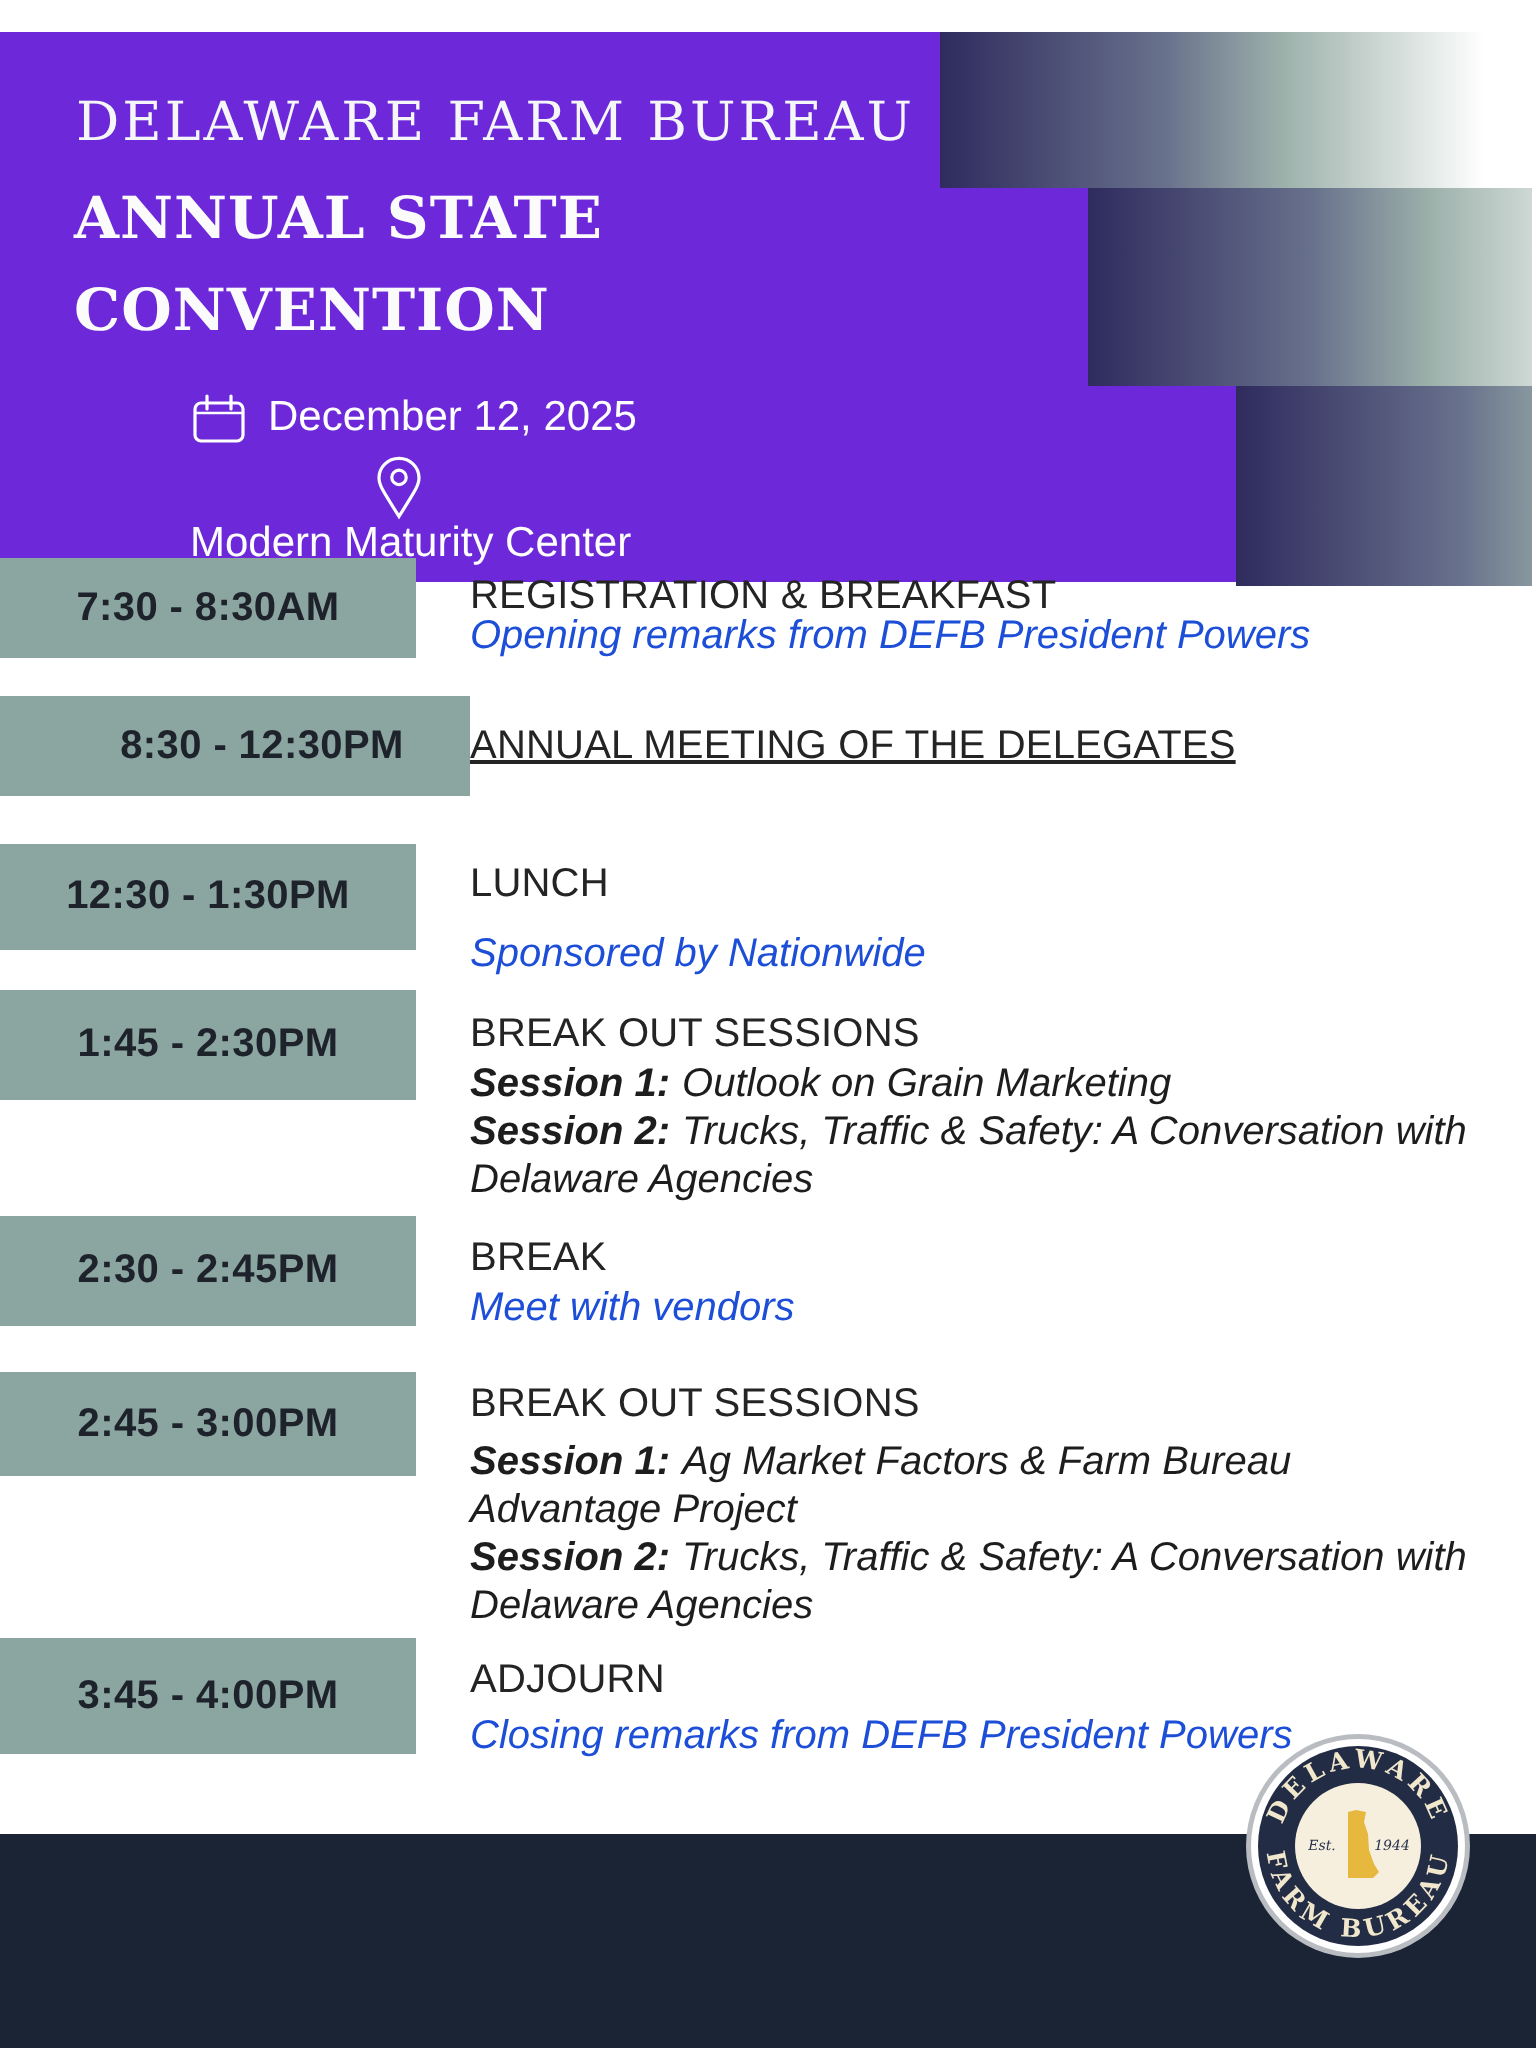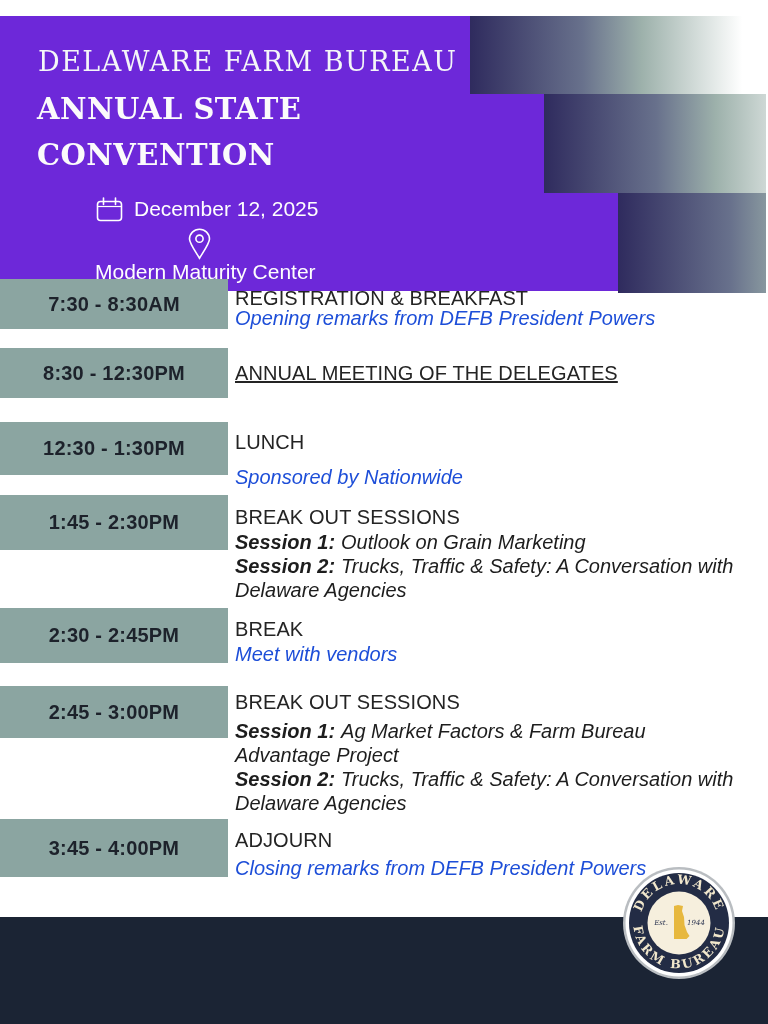--- a/index.html
+++ b/index.html
@@ -16,21 +16,21 @@
   .kicker{position:absolute;left:38px;top:30px;color:#f4f6f8;font-family:"DejaVu Serif","Liberation Serif",serif;font-size:27px;letter-spacing:1.5px;font-weight:500;white-space:nowrap;}
   .main-title{position:absolute;left:37px;top:70px;color:#fbfbfb;font-family:"DejaVu Serif","Liberation Serif",serif;font-size:29px;line-height:46px;font-weight:bold;letter-spacing:0.5px;}
   .info-row{position:absolute;left:95px;display:flex;align-items:center;color:#ffffff;}
   .info-row .txt{font-size:21px;color:#fefefe;white-space:nowrap;}
   .date-row{top:177px;}
   .loc-row{top:212px;flex-direction:column;}
   .icon-box{width:28px;height:32px;margin-right:11px;display:flex;align-items:center;justify-content:center;}
 
   
   .schedule-row{position:absolute;left:0;width:768px;}
-  .time-block{position:absolute;left:0;top:0;width:228px;background:#8ba5a1;display:flex;align-items:center;justify-content:center;}
+  .time-block{position:absolute;left:0;top:0;width:208px;background:#8ba5a1;display:flex;align-items:center;justify-content:center;}
   .time-text{font-size:20px;font-weight:bold;color:#1d222b;letter-spacing:0.2px;white-space:nowrap;}
   .event-content{position:absolute;left:235px;top:0;width:533px;}
   .event-title{position:absolute;left:0;font-size:20px;color:#242424;letter-spacing:0.1px;white-space:nowrap;}
   .event-title.centered{display:flex;align-items:center;top:0;text-decoration:underline;}
   .event-desc{position:absolute;left:0;font-size:20px;font-style:italic;color:#1d4ed8;white-space:nowrap;}
   .sessions{position:absolute;left:0;}
   .session-line{font-size:20px;font-style:italic;color:#1d1d1d;line-height:24px;white-space:nowrap;}
   .session-label{font-weight:bold;margin-right:6px;}
 
   
@@ -83,21 +83,21 @@
       <div class="schedule-row" style="top: 279px;">
         <div class="time-block" style="height: 50px;">
           <span class="time-text">7:30 - 8:30AM</span>
         </div>
         <div class="event-content">
           <div class="event-title" style="top: 8px;">REGISTRATION &amp; BREAKFAST</div>
           <div class="event-desc" style="top: 28px;">Opening remarks from DEFB President Powers</div>
         </div>
       </div>
       <div class="schedule-row" style="top: 348px;">
-        <div class="time-block" style="height: 50px;">
+        <div class="time-block" style="height: 50px; padding-left: 27px;">
           <span class="time-text">8:30 - 12:30PM</span>
         </div>
         <div class="event-content">
           <div class="event-title centered" style="height: 50px;">ANNUAL MEETING OF THE DELEGATES</div>
         </div>
       </div>
       <div class="schedule-row" style="top: 422px;">
         <div class="time-block" style="height: 53px;">
           <span class="time-text">12:30 - 1:30PM</span>
         </div>

